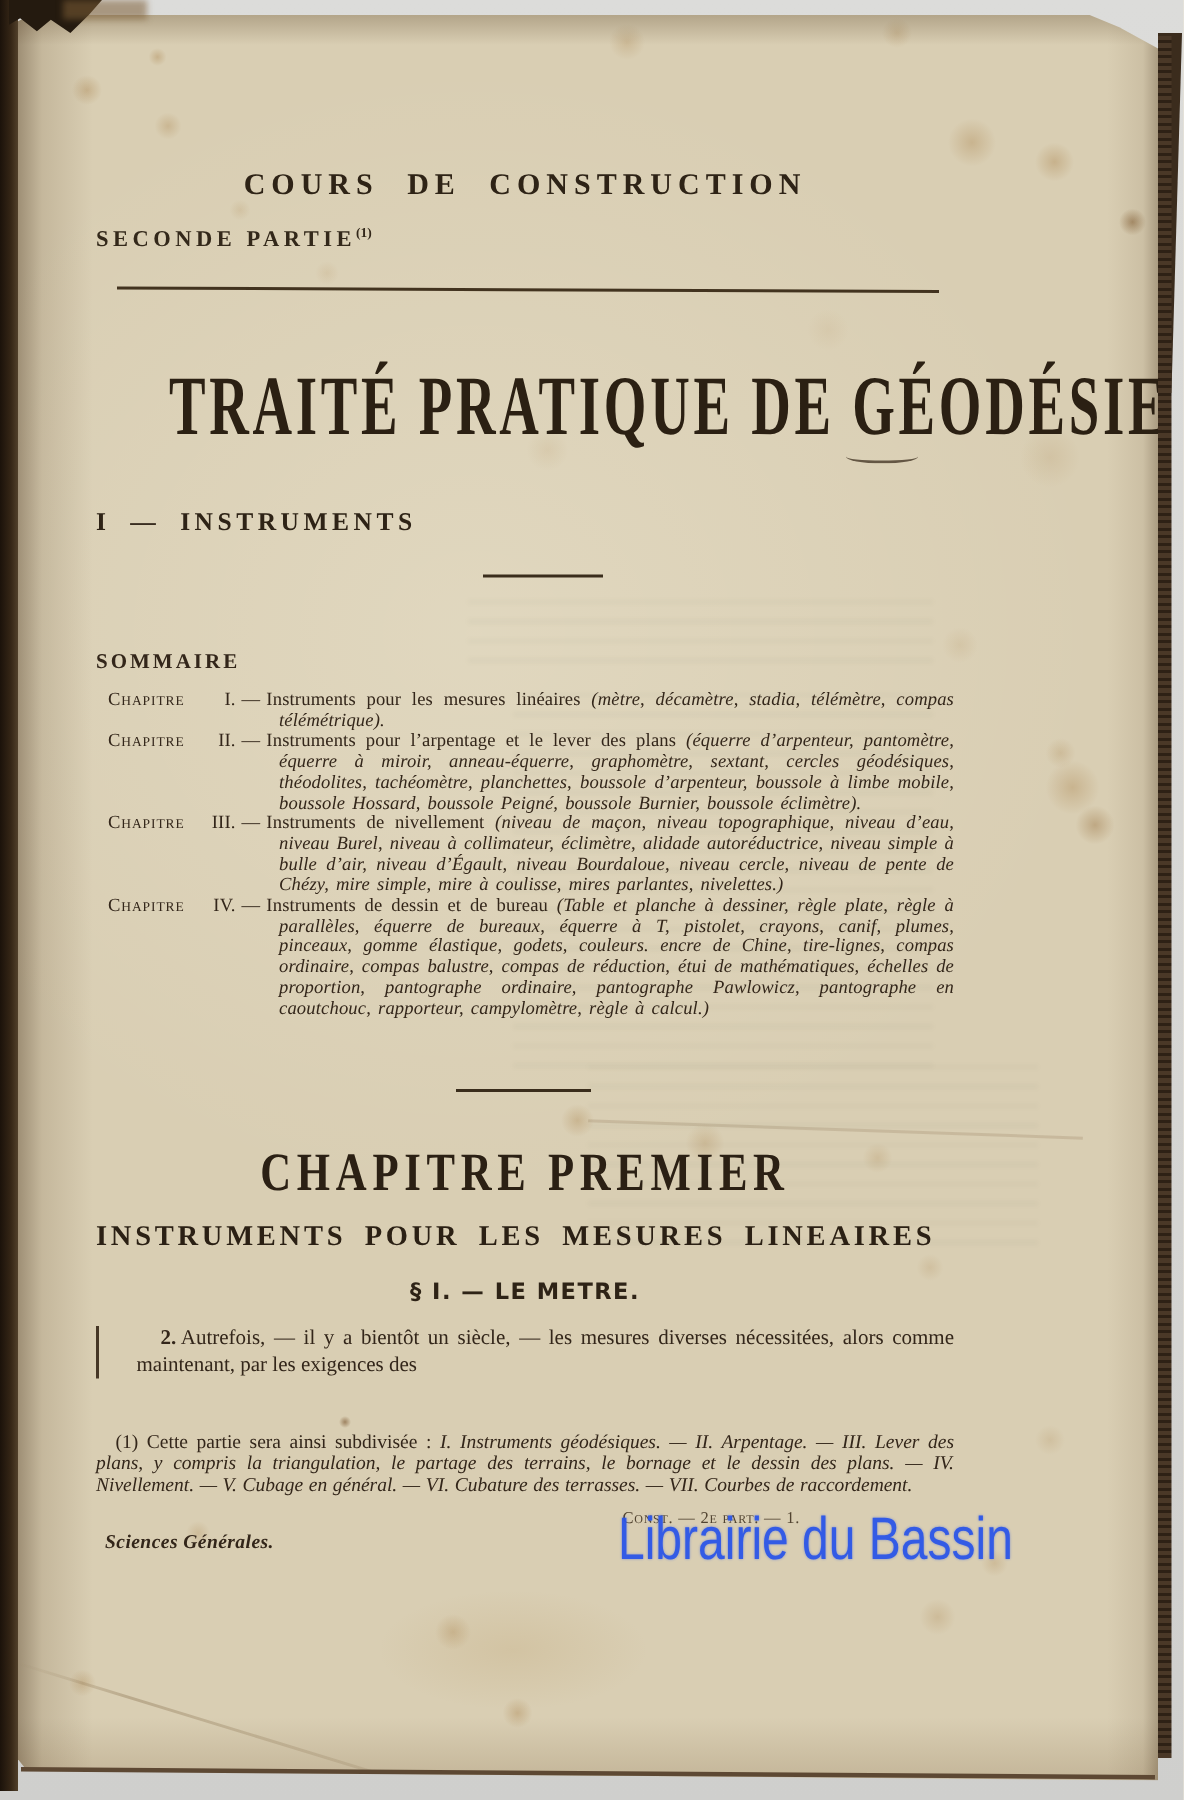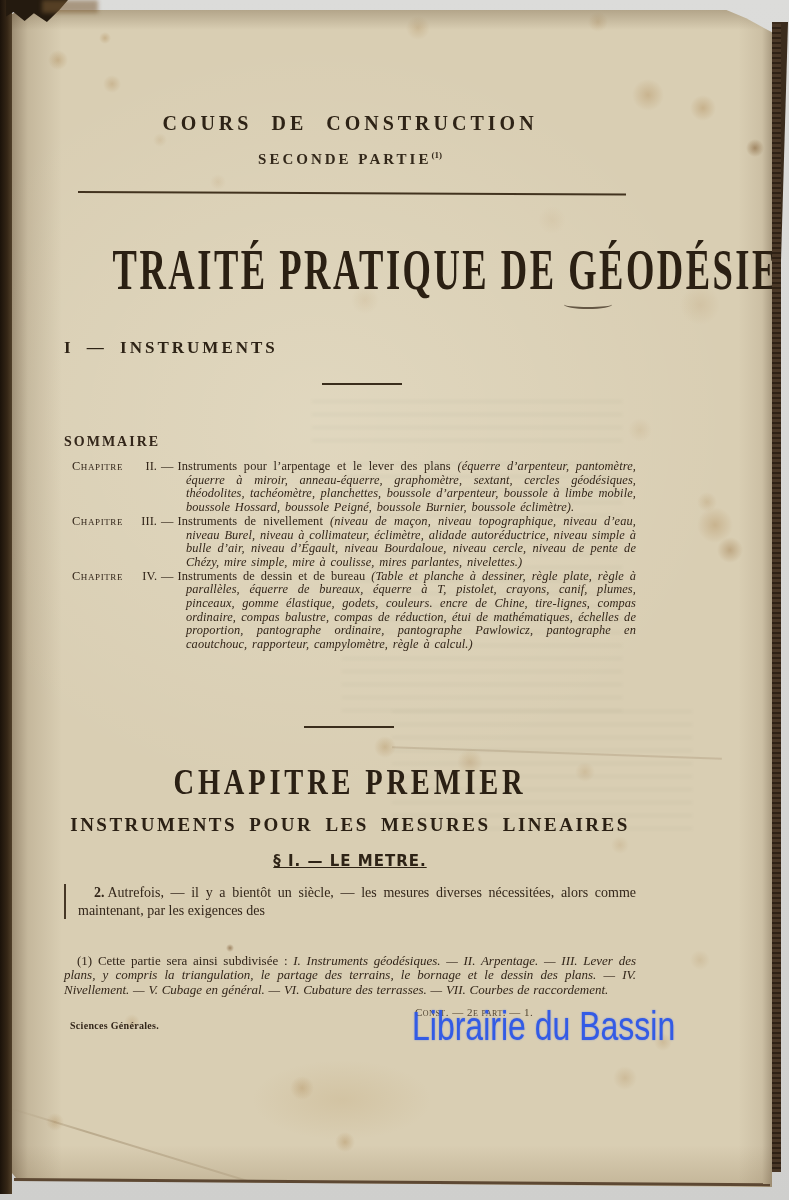--- a/index.html
+++ b/index.html
@@ -76,21 +76,21 @@
   .st1{left:300px;top:390px;width:310px;height:46px;}
   .st2{left:330px;top:452px;width:280px;height:250px;}
   .st3{left:380px;top:700px;width:300px;height:120px;}
 
   
   .textblock{position:absolute;left:52px;top:0;width:572px;}
   .tb-abs{position:absolute;left:0;width:100%;}
 
   .series-title{top:102px;text-align:center;font-size:20px;font-weight:bold;
     letter-spacing:4px;word-spacing:10px;color:#2e2316;}
-  .part-line{top:140px;text-align:center;font-size:15px;font-weight:bold;letter-spacing:3px;color:#33281a;}
+  .part-line{top:140px;text-align:left;font-size:15px;font-weight:bold;letter-spacing:3px;color:#33281a;}
   .part-note-ref{font-size:9px;vertical-align:super;letter-spacing:0;}
   .rule-long{top:181px;left:14px;width:548px;height:2px;background:#42331f;
     transform:rotate(0.25deg);transform-origin:left center;position:absolute;}
   .main-title{top:228px;text-align:center;font-size:44px;font-weight:bold;letter-spacing:3px;
     white-space:nowrap;color:#2b2013;transform:scale(0.83,1.28);transform-origin:center top;}
   .title-smudge{position:absolute;top:290px;left:500px;width:48px;height:7px;
     border-bottom:2px solid rgba(60,45,30,.75);border-radius:50%;}
   .subtitle{top:328px;text-align:left;font-size:17px;font-weight:bold;letter-spacing:3px;
     word-spacing:6px;color:#2e2316;}
   .rule-short{position:absolute;height:2px;background:#3a2d1c;}
@@ -101,36 +101,36 @@
   .sommaire-list{top:450px;left:8px;width:564px;font-size:12.4px;line-height:13.7px;
     letter-spacing:.1px;word-spacing:1.5px;}
   .chap{margin:0;padding-left:114px;text-indent:-114px;text-align:justify;}
   .chap-label{font-variant:small-caps;letter-spacing:.6px;}
   .chap-num{display:inline-block;width:34px;text-align:right;text-indent:0;}
   .chap-dash{padding:0 4px;}
   .it{font-style:italic;}
 
   .chapter-heading{top:752px;text-align:center;font-size:30px;font-weight:bold;letter-spacing:4px;
     color:#2b2014;transform:scale(0.95,1.2);transform-origin:center top;white-space:nowrap;}
-  .section-heading{top:804px;text-align:center;font-size:19px;font-weight:bold;letter-spacing:2.5px;
+  .section-heading{top:804px;text-align:left;font-size:19px;font-weight:bold;letter-spacing:2.5px;
     word-spacing:5px;color:#2b2014;white-space:nowrap;}
   .subsection-heading{top:842px;text-align:center;font-family:"DejaVu Sans",sans-serif;
-    font-size:15px;font-weight:bold;letter-spacing:1px;color:#2e2316;text-decoration:underline;}
+    font-size:15px;font-weight:bold;letter-spacing:1px;color:#2e2316;}
 
   .cols{top:874px;display:flex;}
   .col{margin:0;font-size:14px;line-height:17.5px;text-align:justify;text-indent:16px;}
   .col-left{width:273px;padding-right:12px;}
-  .col-right{flex:1;padding-left:12px;border-left:2px solid #463726;}
+  .col-right{flex:1;padding-left:25px;border-left:2px solid #463726;}
   .pnum{font-weight:bold;padding-right:3px;}
 
   .footnote{top:944px;margin:0;font-size:13px;line-height:14.3px;text-align:justify;
     text-indent:13px;word-spacing:.5px;}
 
-  .sig-left{position:absolute;top:1010px;left:58px;font-size:10px;font-weight:bold;
-    letter-spacing:.3px;}
+  .sig-left{position:absolute;top:1010px;left:58px;font-size:13px;font-weight:bold;
+    font-style:italic;letter-spacing:.3px;}
   .sig-right{position:absolute;top:996px;left:388px;font-size:11px;font-variant:small-caps;
     letter-spacing:.5px;color:rgba(58,44,26,.85);z-index:1;margin-left:15px;}
 
   .watermark{position:absolute;left:400px;top:994px;z-index:5;
     font-family:"Liberation Sans",sans-serif;font-size:40px;font-weight:400;
     color:#2b55e8;white-space:nowrap;transform:scale(0.8,1);transform-origin:left top;
     text-shadow:0 0 2px rgba(43,85,232,.55);opacity:.95;}
 </style>
 </head>
 <body>
@@ -160,20 +160,21 @@
       <div class="tb-abs main-title">TRAITÉ PRATIQUE DE GÉODÉSIE</div>
       <div class="title-smudge"></div>
 
       <div class="tb-abs subtitle">I — INSTRUMENTS</div>
 
       <div class="rule-short rule-s1"></div>
 
       <div class="tb-abs sommaire-heading">SOMMAIRE</div>
 
       <div class="tb-abs sommaire-list">
+        <p class="chap"><span class="chap-label">Chapitre</span><span class="chap-num">I.</span><span class="chap-dash">—</span><span>Instruments pour les mesures linéaires </span><span class="it">(mètre, décamètre, stadia, télémètre, compas télémétrique).</span></p>
         <p class="chap"><span class="chap-label">Chapitre</span><span class="chap-num">II.</span><span class="chap-dash">—</span><span>Instruments pour l’arpentage et le lever des plans </span><span class="it">(équerre d’arpenteur, pantomètre, équerre à miroir, anneau-équerre, graphomètre, sextant, cercles géodésiques, théodolites, tachéomètre, planchettes, boussole d’arpenteur, boussole à limbe mobile, boussole Hossard, boussole Peigné, boussole Burnier, boussole éclimètre).</span></p>
         <p class="chap"><span class="chap-label">Chapitre</span><span class="chap-num">III.</span><span class="chap-dash">—</span><span>Instruments de nivellement </span><span class="it">(niveau de maçon, niveau topographique, niveau d’eau, niveau Burel, niveau à collimateur, éclimètre, alidade autoréductrice, niveau simple à bulle d’air, niveau d’Égault, niveau Bourdaloue, niveau cercle, niveau de pente de Chézy, mire simple, mire à coulisse, mires parlantes, nivelettes.)</span></p>
         <p class="chap"><span class="chap-label">Chapitre</span><span class="chap-num">IV.</span><span class="chap-dash">—</span><span>Instruments de dessin et de bureau </span><span class="it">(Table et planche à dessiner, règle plate, règle à parallèles, équerre de bureaux, équerre à T, pistolet, crayons, canif, plumes, pinceaux, gomme élastique, godets, couleurs. encre de Chine, tire-lignes, compas ordinaire, compas balustre, compas de réduction, étui de mathématiques, échelles de proportion, pantographe ordinaire, pantographe Pawlowicz, pantographe en caoutchouc, rapporteur, campylomètre, règle à calcul.)</span></p>
       </div>
 
       <div class="rule-short rule-s2"></div>
 
       <div class="tb-abs chapter-heading">CHAPITRE PREMIER</div>
       <div class="tb-abs section-heading">INSTRUMENTS POUR LES MESURES LINEAIRES</div>
       <div class="tb-abs subsection-heading">§ I. — LE METRE.</div>

